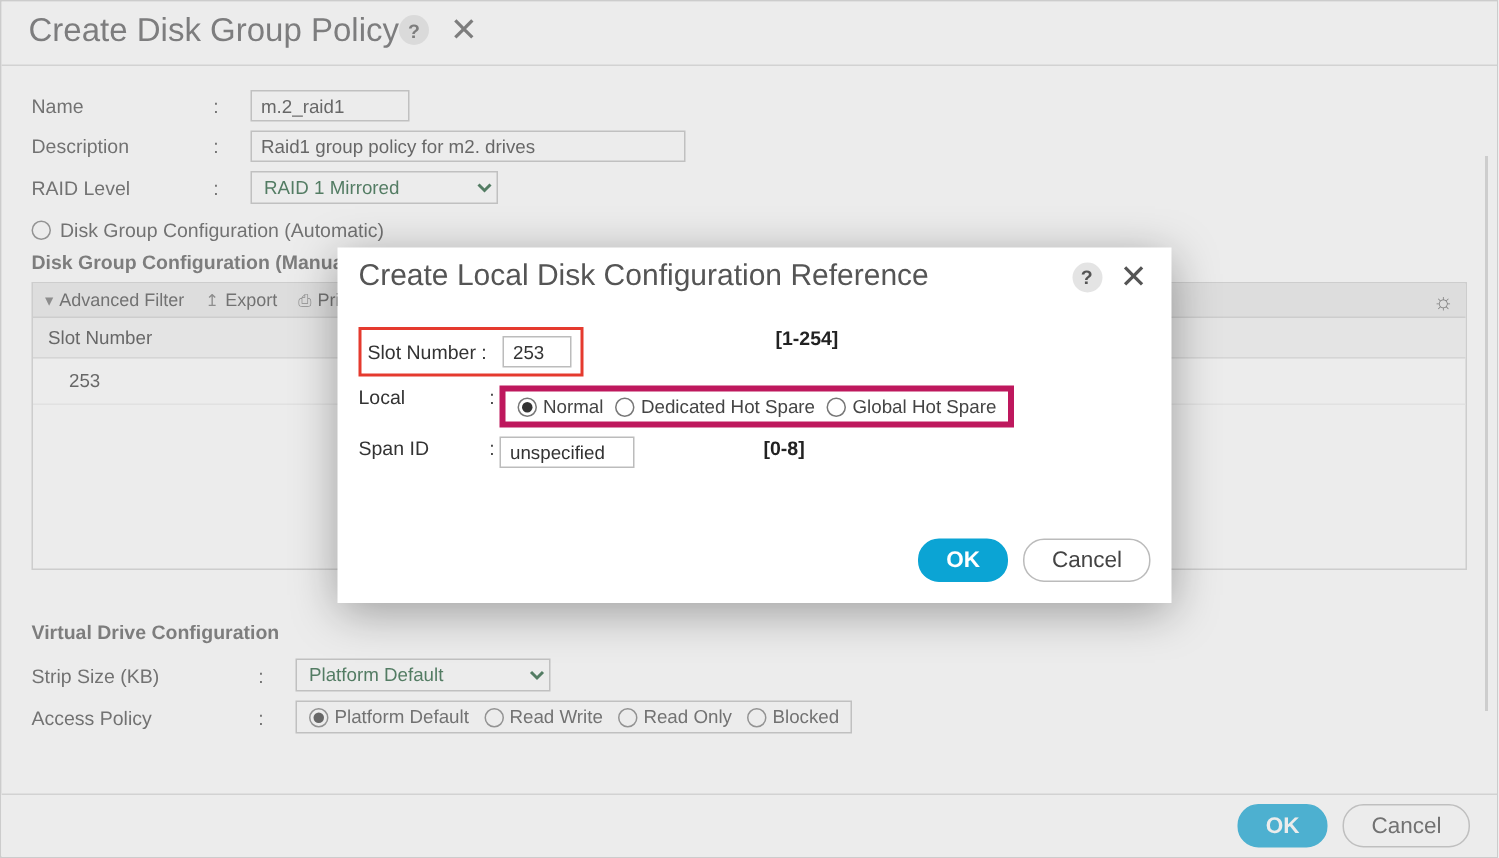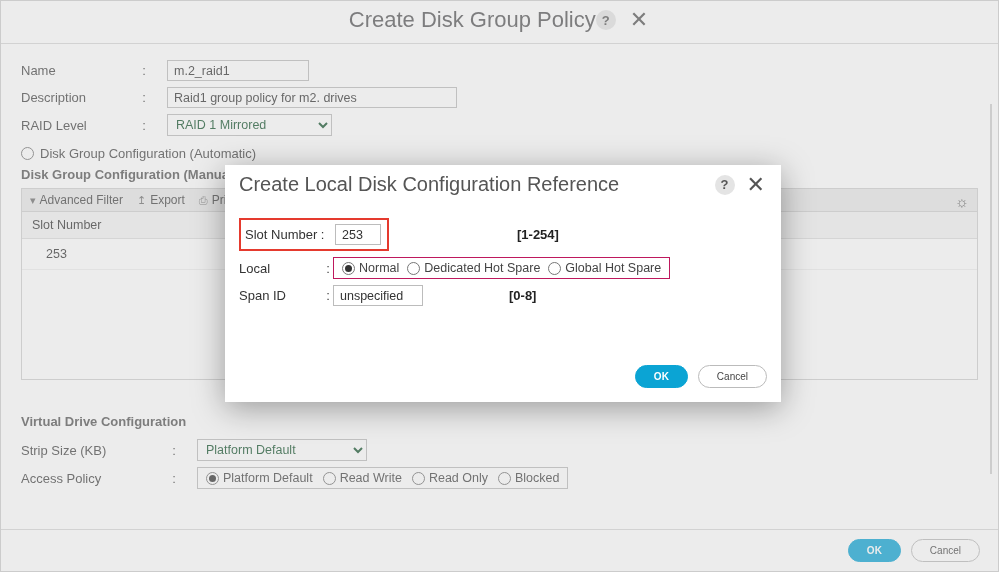--- a/index.html
+++ b/index.html
@@ -20,21 +20,21 @@
     left: 0; top: 0; right: 0; bottom: 0;
     border: 1px solid #ccc;
   }
   .bg-dim {
     position: absolute;
     left:0; top:0; right:0; bottom:0;
     background: rgba(200,200,200,0.35);
     pointer-events: none;
   }
   .bg-header {
-    display:flex; align-items:center; justify-content:center;
+    display:flex; align-items:center; justify-content:flex-start;
     padding: 6px 18px 10px 18px;
     border-bottom: 1px solid #d7d7d7;
   }
   .bg-title { font-size: 22px; font-weight: 400; color:#555557; }
   .bg-header-icons { display:flex; align-items:center; gap:12px; }
   .help-circle {
     width:20px; height:20px; border-radius:50%; background:#e4e4e4;
     display:flex; align-items:center; justify-content:center;
     font-size:13px; font-weight:bold; color:#555;
   }
@@ -99,21 +99,21 @@
   }
   .access-opt { display:inline-flex; align-items:center; gap:4px; font-size:12.5px; }
 
   .bg-footer {
     position:absolute; left:0; right:0; bottom:0;
     height:42px; border-top:1px solid #d7d7d7;
     display:flex; align-items:center; justify-content:flex-end;
     padding-right:18px; gap:10px; background:#fff;
   }
   .btn {
-    border-radius:14px; padding:5px 18px; font-size:10px;
+    border-radius:14px; padding:5px 18px; font-size:15px;
     border:1px solid #bbb; background:#fff; color:#444;
   }
   .btn.primary { background:#0ba4d4; border-color:#0ba4d4; color:#fff; font-weight:bold; }
 
   
   .modal {
     position:absolute;
     left:225px; top:145px;
     width:556px; height:237px;
     background:#fff;
@@ -123,34 +123,34 @@
     margin-top:20px;
   }
   .modal-header {
     display:flex; align-items:center; justify-content:space-between;
     padding:8px 14px 10px 14px;
   }
   .modal-title { font-size:20px; color:#555; font-weight:400; }
   .modal-header-icons { display:flex; align-items:center; gap:10px; }
 
   .modal-body { padding:6px 14px; flex:1; }
-  .m-row { display:flex; align-items:center; margin:6px 0; }
+  .m-row { display:flex; align-items:flex-start; margin:6px 0; }
   .m-lab { width:84px; color:#333; }
   .m-col { width:10px; text-align:center; }
   .m-hint { margin-left:30px; font-weight:bold; color:#222; }
 
   .highlight-box {
     border:2px solid #e53a2e;
     padding:4px 6px 4px 4px;
     display:inline-flex; align-items:center;
   }
 
   .role-group {
     display:inline-flex; align-items:center; gap:8px;
-    border:1px solid #be185d; padding:3px 8px; background:#fff;
+    border:4px solid #be185d; padding:3px 8px; background:#fff;
   }
 
   .modal-footer {
     display:flex; align-items:center; justify-content:flex-end;
     gap:10px; padding:8px 14px 14px 14px;
   }
 </style>
 </head>
 <body>
 
@@ -162,21 +162,21 @@
       <div class="help-circle">?</div>
       <div class="close-x">✕</div>
     </div>
   </div>
 
   <div class="bg-body">
 
     <div class="form-row">
       <div class="form-label">Name</div>
       <div class="form-colon">:</div>
-      <input type="text" class="flat" style="width: 142px;" value="m.2_raid1">
+      <input type="text" class="flat" style="width: 106px;" value="m.2_raid1">
     </div>
 
     <div class="form-row">
       <div class="form-label" style="width:100px">Description</div>
       <div class="form-colon">:</div>
       <input type="text" class="flat" style="width: 290px;" value="Raid1 group policy for m2. drives">
     </div>
 
     <div class="form-row">
       <div class="form-label" style="width:100px">RAID Level</div>

